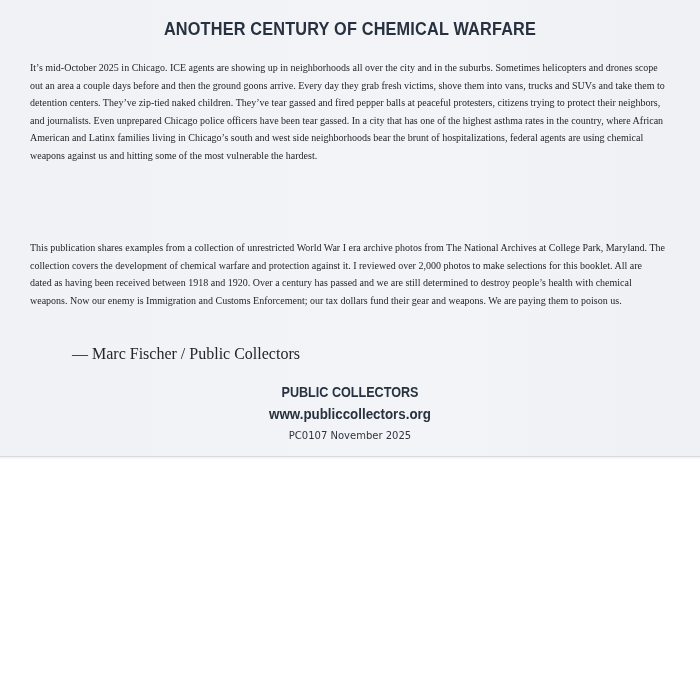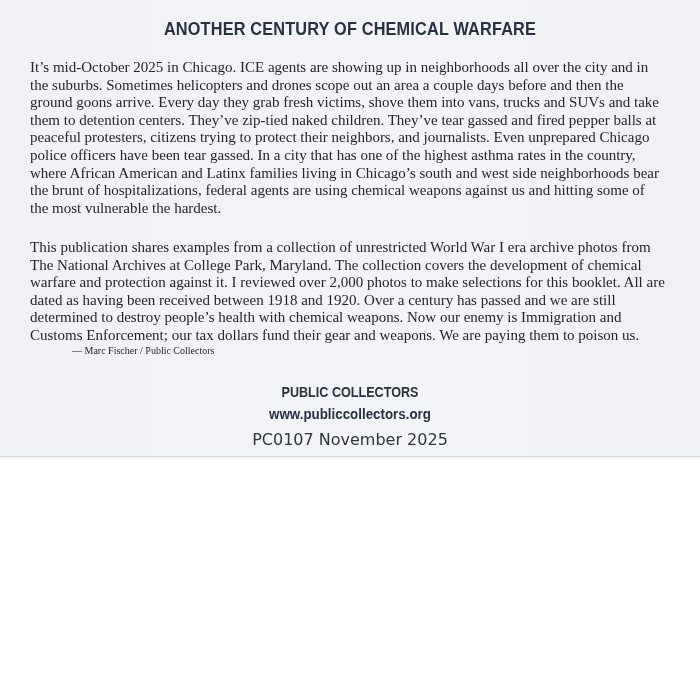--- a/index.html
+++ b/index.html
@@ -36,33 +36,33 @@
       letter-spacing: 0.2px;
       color: #27313f;
       transform: scaleX(0.88);
       transform-origin: center;
     }
     .body-text {
       position: absolute;
       left: 30px;
       width: 636px;
       font-family: "Liberation Serif", serif;
-      font-size: 15px;
+      font-size: 10px;
       line-height: 17.6px;
       color: #22262c;
       margin: 0;
     }
     .p1 { top: 59px; }
     .p2 { top: 239px; }
     .signature {
       position: absolute;
       top: 345px;
       left: 72px;
       font-family: "Liberation Serif", serif;
-      font-size: 10px;
+      font-size: 16px;
       color: #22262c;
     }
     .footer {
       position: absolute;
       left: 0;
       width: 700px;
       text-align: center;
       font-family: "Liberation Sans", sans-serif;
       color: #27313f;
     }
@@ -74,21 +74,21 @@
     }
     .website {
       top: 406px;
       font-weight: bold;
       font-size: 14.5px;
       transform: scaleX(0.92);
     }
     .catalog {
       top: 430px;
       font-family: "DejaVu Sans", sans-serif;
-      font-size: 16px;
+      font-size: 10px;
       color: #2e3540;
     }
   </style>
 </head>
 <body>
 
 <div class="page">
   <div class="title">ANOTHER CENTURY OF CHEMICAL WARFARE</div>
 
   <p class="body-text p1">It’s mid-October 2025 in Chicago. ICE agents are showing up in neighborhoods all over the city and in the suburbs. Sometimes helicopters and drones scope out an area a couple days before and then the ground goons arrive. Every day they grab fresh victims, shove them into vans, trucks and SUVs and take them to detention centers. They’ve zip-tied naked children. They’ve tear gassed and fired pepper balls at peaceful protesters, citizens trying to protect their neighbors, and journalists. Even unprepared Chicago police officers have been tear gassed. In a city that has one of the highest asthma rates in the country, where African American and Latinx families living in Chicago’s south and west side neighborhoods bear the brunt of hospitalizations, federal agents are using chemical weapons against us and hitting some of the most vulnerable the hardest.</p>

